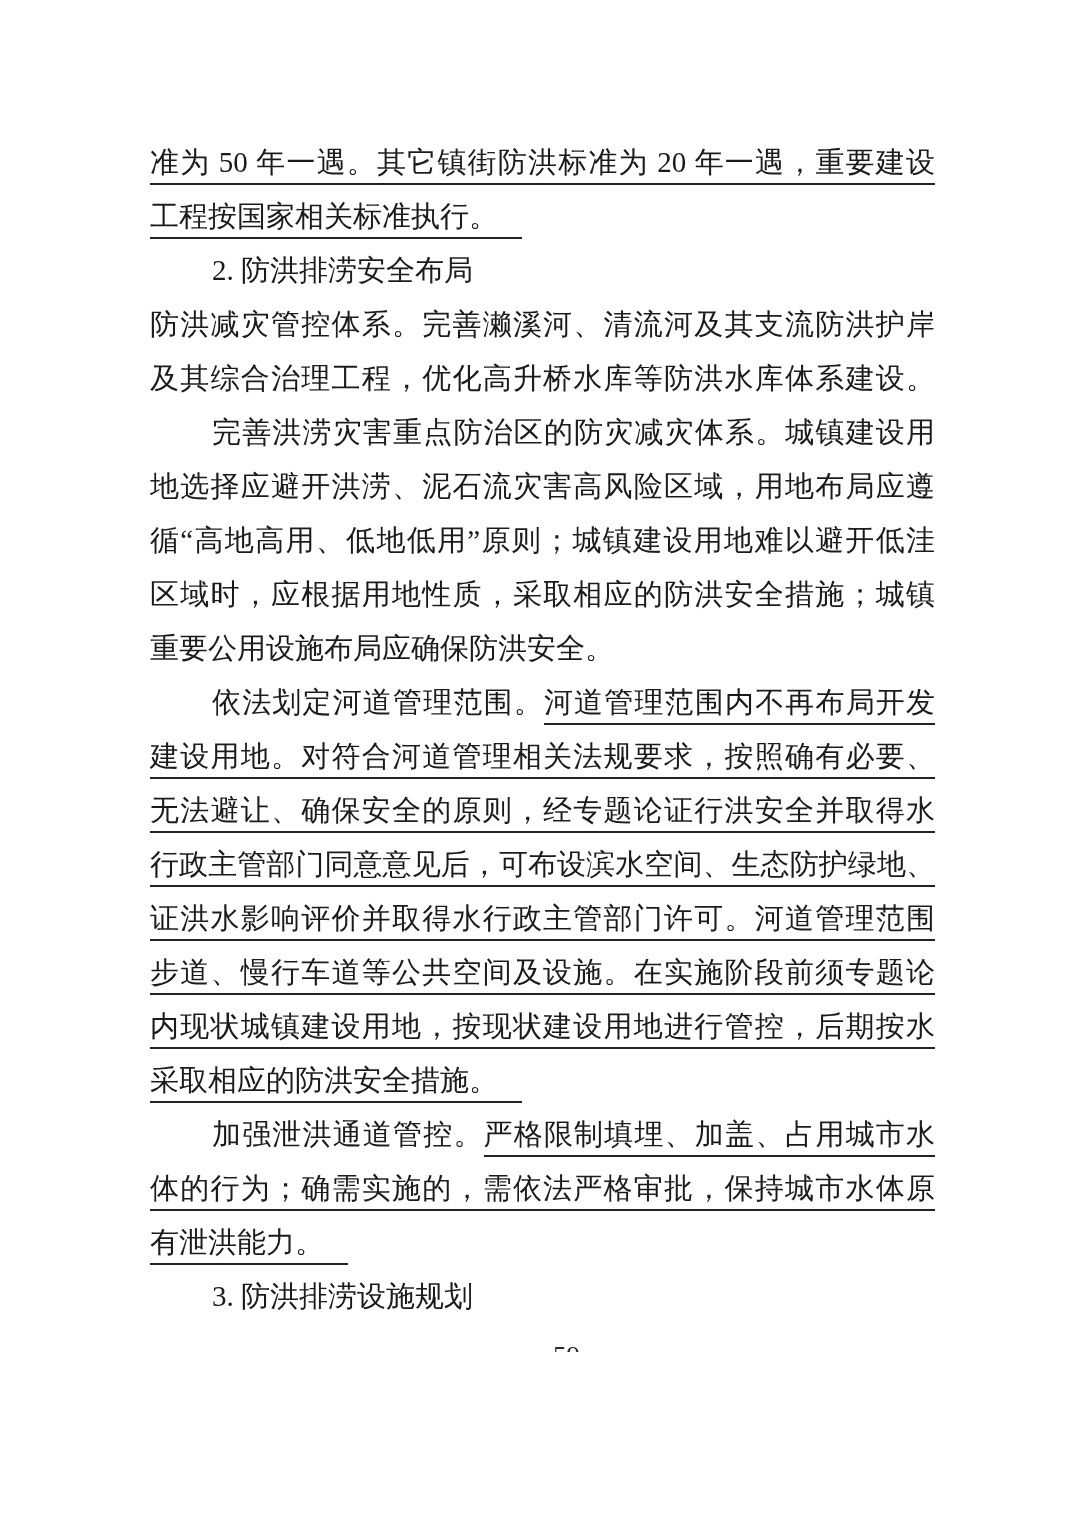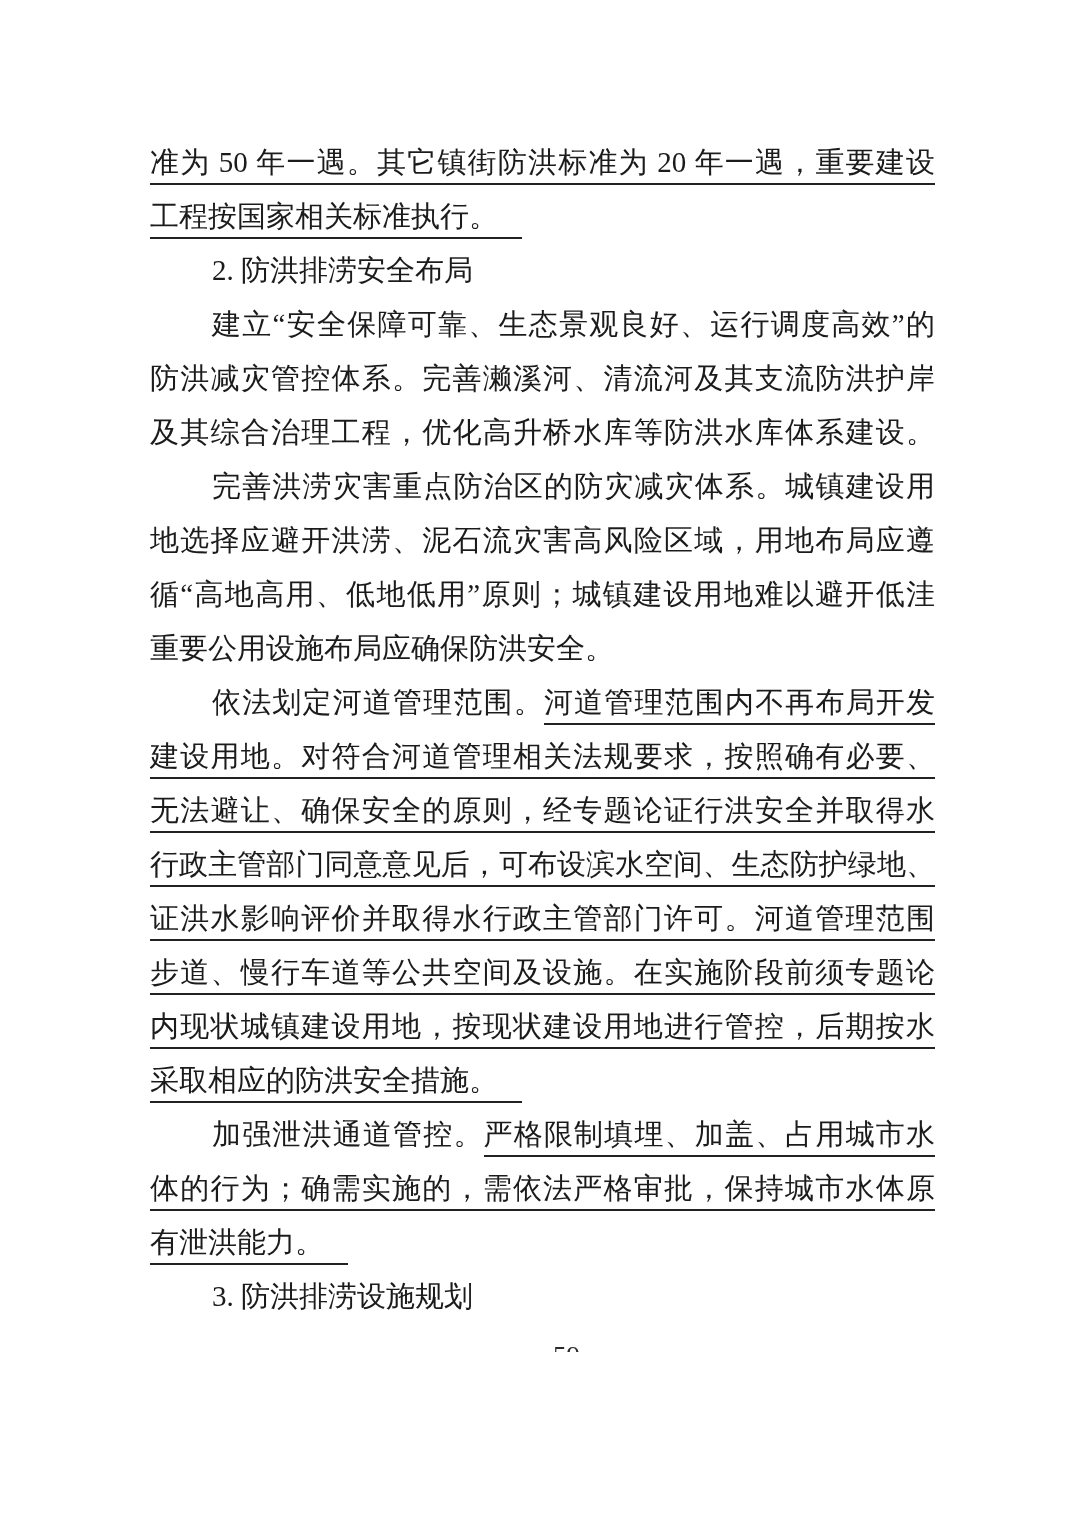--- a/index.html
+++ b/index.html
@@ -55,26 +55,26 @@
   }
 </style>
 </head>
 <body>
 
 <div class="page">
   <div class="content" id="content">
       <div class="line just"><span class="und">准为 50 年一遇。其它镇街防洪标准为 20 年一遇，重要建设</span></div>
       <div class="line"><span class="und tail">工程按国家相关标准执行。</span></div>
       <div class="line indent"><span class="plain">2. 防洪排涝安全布局</span></div>
-      <div class="line indent just"><span class="plain">建立“安全保障可靠、生态景观良好、运行调度高效”的</span></div>
       <div class="line just"><span class="plain">防洪减灾管控体系。完善濑溪河、清流河及其支流防洪护岸</span></div>
       <div class="line just"><span class="plain">及其综合治理工程，优化高升桥水库等防洪水库体系建设。</span></div>
       <div class="line indent just"><span class="plain">完善洪涝灾害重点防治区的防灾减灾体系。城镇建设用</span></div>
       <div class="line just"><span class="plain">地选择应避开洪涝、泥石流灾害高风险区域，用地布局应遵</span></div>
       <div class="line just"><span class="plain">循“高地高用、低地低用”原则；城镇建设用地难以避开低洼</span></div>
+      <div class="line just"><span class="plain">区域时，应根据用地性质，采取相应的防洪安全措施；城镇</span></div>
       <div class="line"><span class="plain">重要公用设施布局应确保防洪安全。</span></div>
       <div class="line indent just"><span class="plain">依法划定河道管理范围。</span><span class="und">河道管理范围内不再布局开发</span></div>
       <div class="line just"><span class="und">建设用地。对符合河道管理相关法规要求，按照确有必要、</span></div>
       <div class="line just"><span class="und">无法避让、确保安全的原则，经专题论证行洪安全并取得水</span></div>
       <div class="line just"><span class="und">行政主管部门同意意见后，可布设滨水空间、生态防护绿地、</span></div>
       <div class="line just"><span class="und">证洪水影响评价并取得水行政主管部门许可。河道管理范围</span></div>
       <div class="line just"><span class="und">步道、慢行车道等公共空间及设施。在实施阶段前须专题论</span></div>
       <div class="line just"><span class="und">内现状城镇建设用地，按现状建设用地进行管控，后期按水</span></div>
       <div class="line"><span class="und tail">采取相应的防洪安全措施。</span></div>
       <div class="line indent just"><span class="plain">加强泄洪通道管控。</span><span class="und">严格限制填埋、加盖、占用城市水</span></div>

